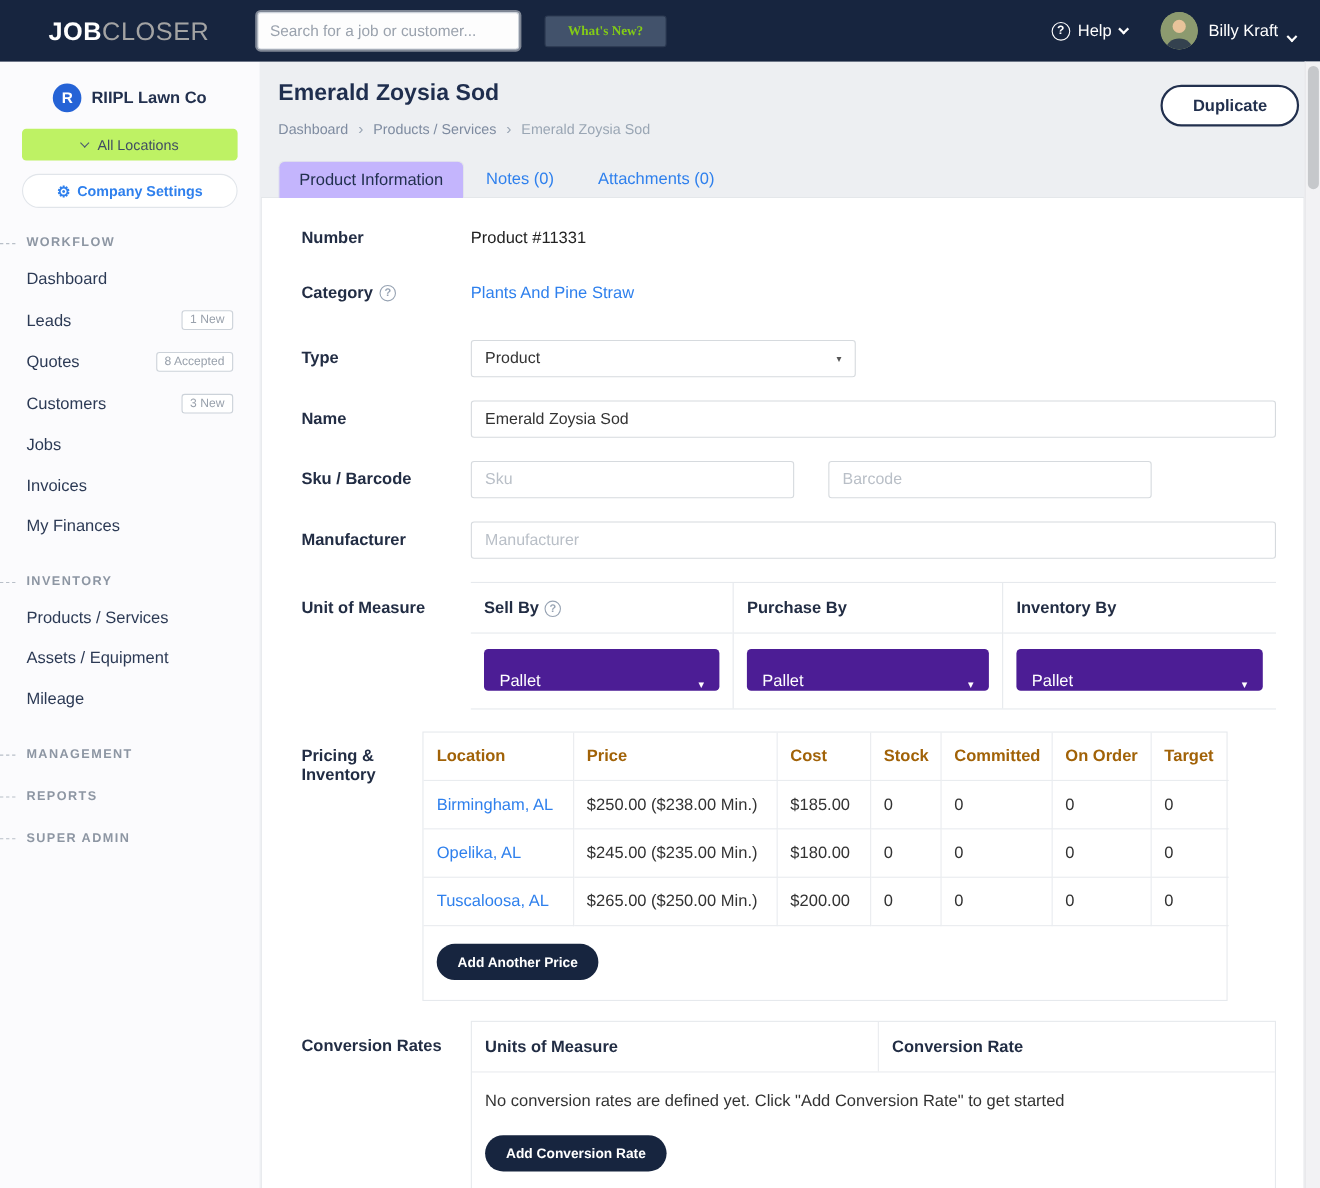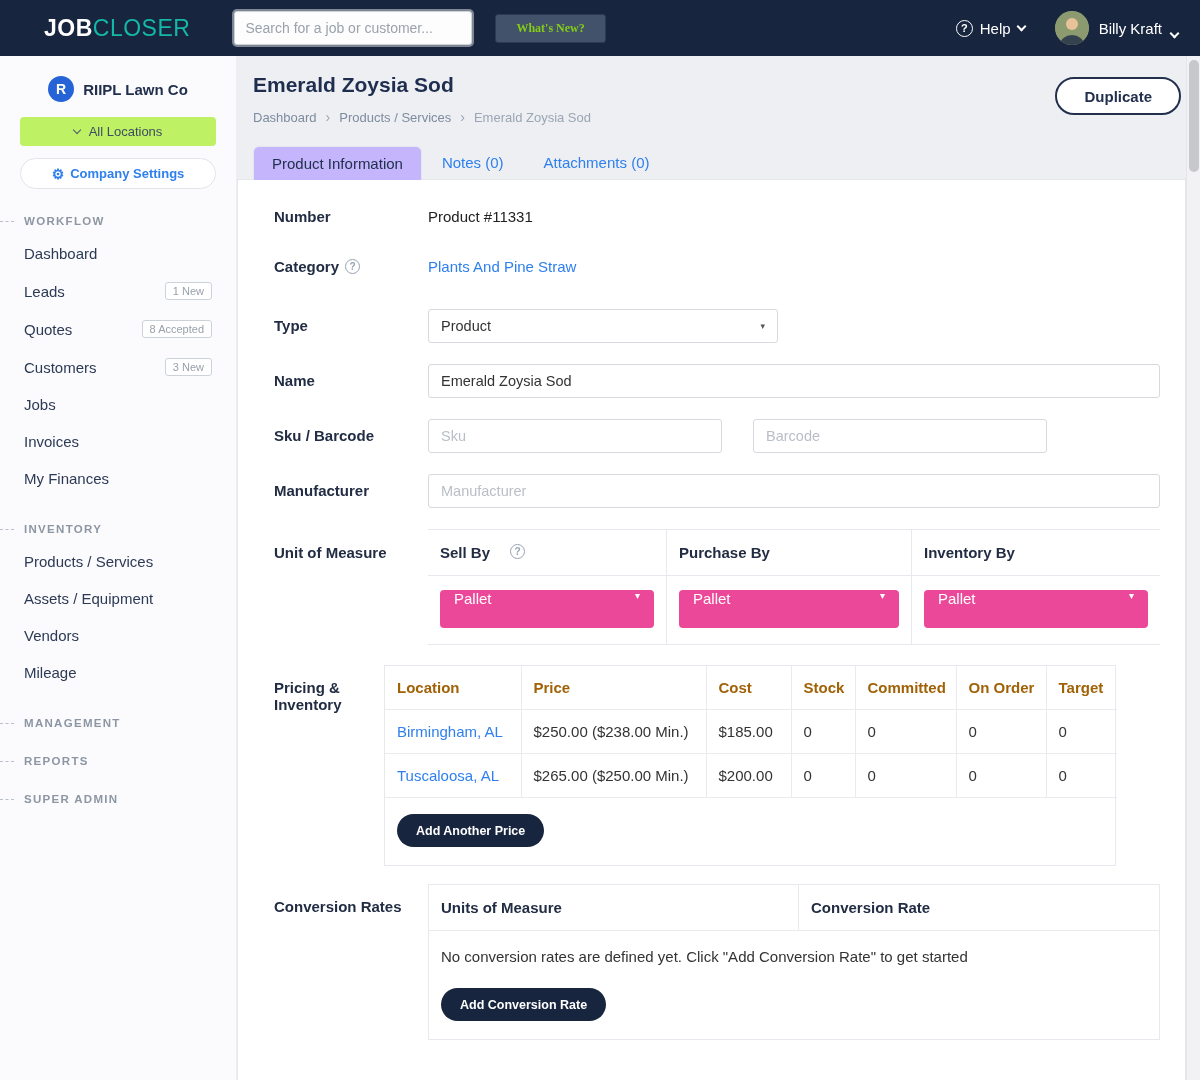--- a/index.html
+++ b/index.html
@@ -9,21 +9,21 @@
     font-family:"Liberation Sans", sans-serif;
     background:#edeff2; color:#222d44;
   }
   
   .topbar {
     height:56px; background:#17253f; display:flex; align-items:center;
     padding:0 22px 0 44px; position:relative; z-index:10;
   }
   .logo { font-size:23px; letter-spacing:.5px; margin-right:44px; white-space:nowrap; }
   .logo-b { font-weight:800; color:#ffffff; }
-  .logo-l { font-weight:300; color:#14b8a6; }
+  .logo-l { font-weight:300; color:#a3a3a3; }
   .search {
     width:238px; height:34px; border:1px solid #cdd3db; border-radius:3px;
     background:#fdfdfd; padding:0 10px; font-size:14px; color:#333;
     box-shadow:0 0 0 2px rgba(255,255,255,.45); outline:none;
     font-family:"Liberation Sans", sans-serif;
   }
   .search::placeholder { color:#9aa2ad; }
   .whats-new {
     margin-left:23px; background:#42526b; border:1px solid #2c3a52; color:#84cc16;
     font-size:12px; font-weight:bold; padding:6px 20px; border-radius:3px; cursor:pointer;
@@ -138,25 +138,25 @@
   .select {
     width:350px; height:34px; border:1px solid #d6dade; border-radius:3px; background:#fff;
     display:flex; align-items:center; justify-content:space-between; padding:0 12px;
     font-size:14.5px; color:#333; cursor:pointer;
   }
   .caret { font-size:9px; color:#555; }
 
   
   .uom { display:grid; grid-template-columns:238px 245px 249px; border-top:1px solid #e6e9ed; border-bottom:1px solid #e6e9ed; width:732px; }
   .uom-col + .uom-col { border-left:1px solid #e6e9ed; }
-  .uom-head { padding:14px 12px; font-size:15px; font-weight:bold; color:#222d44; border-bottom:1px solid #e6e9ed; display:flex; align-items:flex-start; gap:20px; }
+  .uom-head { padding:14px 12px; font-size:15px; font-weight:bold; color:#222d44; border-bottom:1px solid #e6e9ed; display:flex; align-items:flex-end; gap:5px; }
   .uom-body { padding:14px 12px 16px; }
   .dark-select {
-    width:100%; height:38px; background:#ec4899; border-radius:4px; color:#fff;
-    display:flex; align-items:flex-start; justify-content:space-between; padding:0 14px;
+    width:100%; height:38px; background:#4c1d95; border-radius:4px; color:#fff;
+    display:flex; align-items:flex-end; justify-content:space-between; padding:0 14px;
     font-size:15px; cursor:pointer;
   }
   .dark-select .caret { color:#fff; font-size:10px; }
 
   
   .panel { width:732px; border:1px solid #e6e9ed; }
   table.ptable { border-collapse:collapse; width:100%; table-layout:fixed; }
   .ptable th, .ptable td { border-right:1px solid #e9ecef; border-bottom:1px solid #e9ecef; padding:13px 12px; text-align:left; font-size:15px; overflow:hidden; white-space:nowrap; }
   .ptable th:last-child, .ptable td:last-child { border-right:none; }
   .ptable th { font-weight:bold; color:#a16207; }
@@ -249,23 +249,20 @@
       <div class="nav-item">
         <span>My Finances</span>
       </div>
 
       <div class="nav-heading">INVENTORY</div>
       <div class="nav-item">
         <span>Products / Services</span>
       </div>
       <div class="nav-item">
         <span>Assets / Equipment</span>
-      </div>
-      <div class="nav-item">
-        <span>Vendors</span>
       </div>
       <div class="nav-item">
         <span>Mileage</span>
       </div>
 
       <div class="nav-heading">MANAGEMENT</div>
       <div class="nav-heading">REPORTS</div>
       <div class="nav-heading">SUPER ADMIN</div>
     </nav>
   </aside>
@@ -409,20 +406,29 @@
                 <tr>
                   <td><span class="link">Birmingham, AL</span></td>
                   <td>$250.00 ($238.00 Min.)</td>
                   <td>$185.00</td>
                   <td>0</td>
                   <td>0</td>
                   <td>0</td>
                   <td>0</td>
                 </tr>
                 <tr>
+                  <td><span class="link">Opelika, AL</span></td>
+                  <td>$245.00 ($235.00 Min.)</td>
+                  <td>$180.00</td>
+                  <td>0</td>
+                  <td>0</td>
+                  <td>0</td>
+                  <td>0</td>
+                </tr>
+                <tr>
                   <td><span class="link">Tuscaloosa, AL</span></td>
                   <td>$265.00 ($250.00 Min.)</td>
                   <td>$200.00</td>
                   <td>0</td>
                   <td>0</td>
                   <td>0</td>
                   <td>0</td>
                 </tr>
               </tbody>
             </table>

